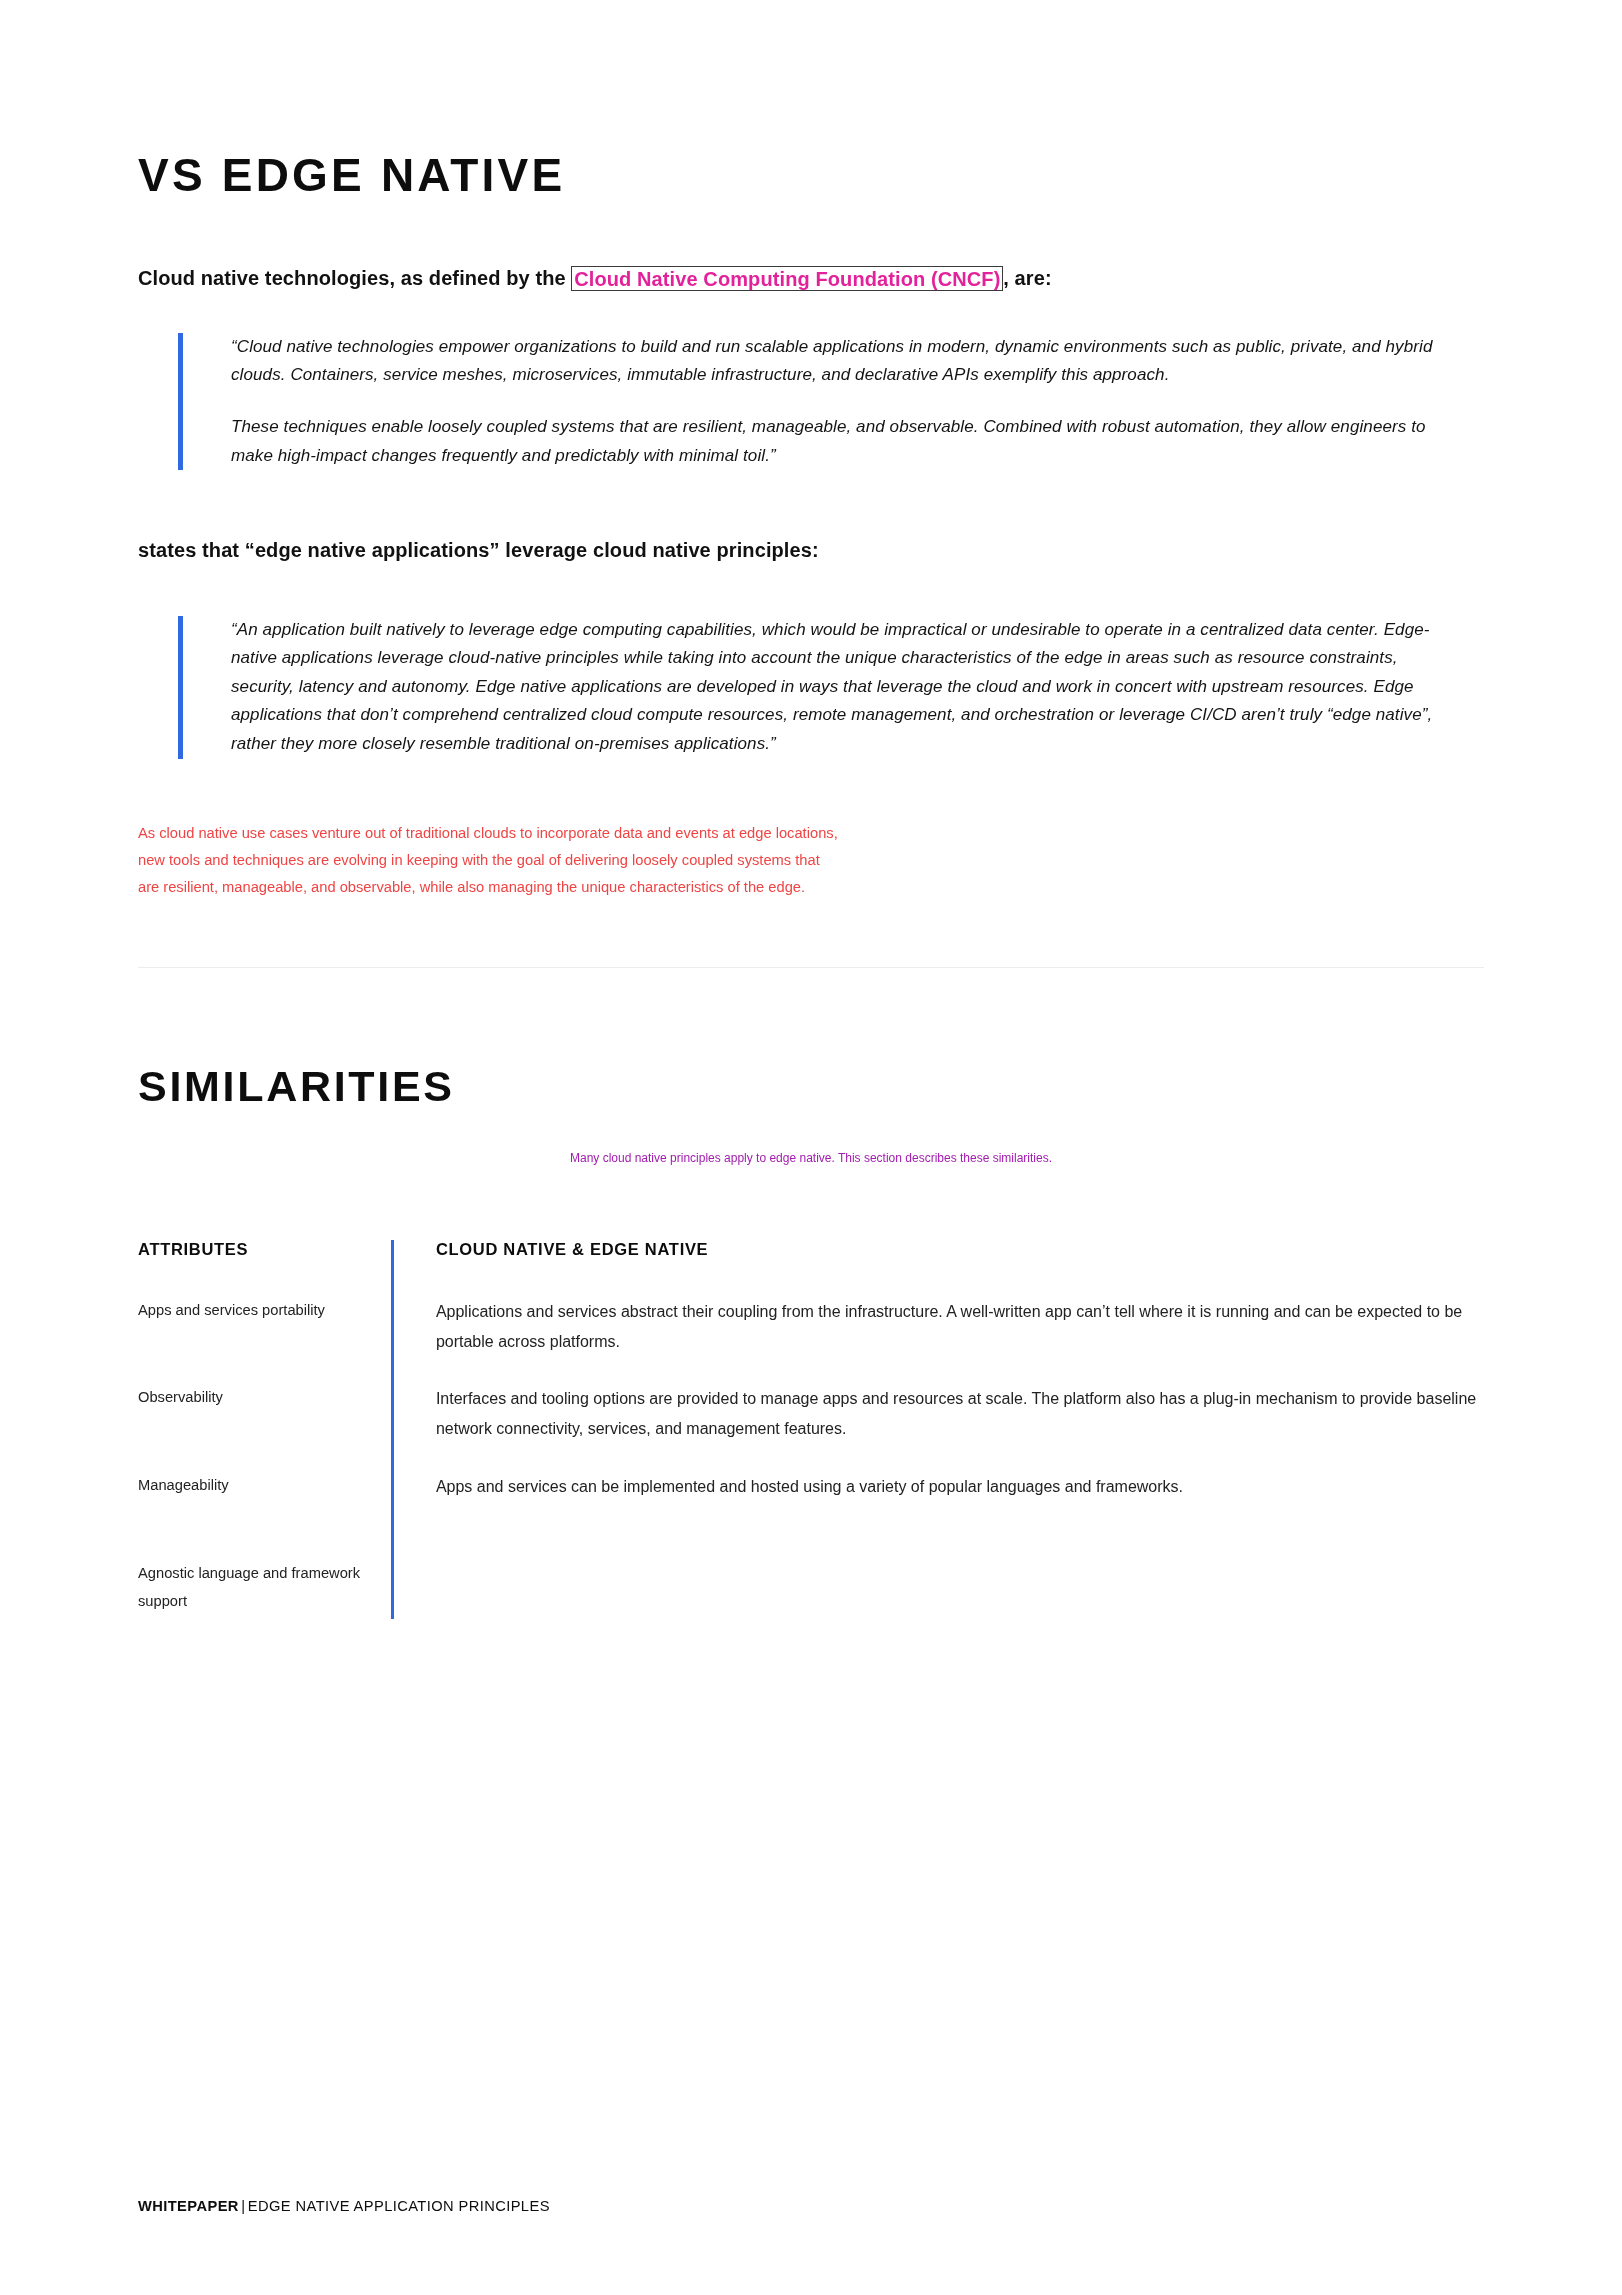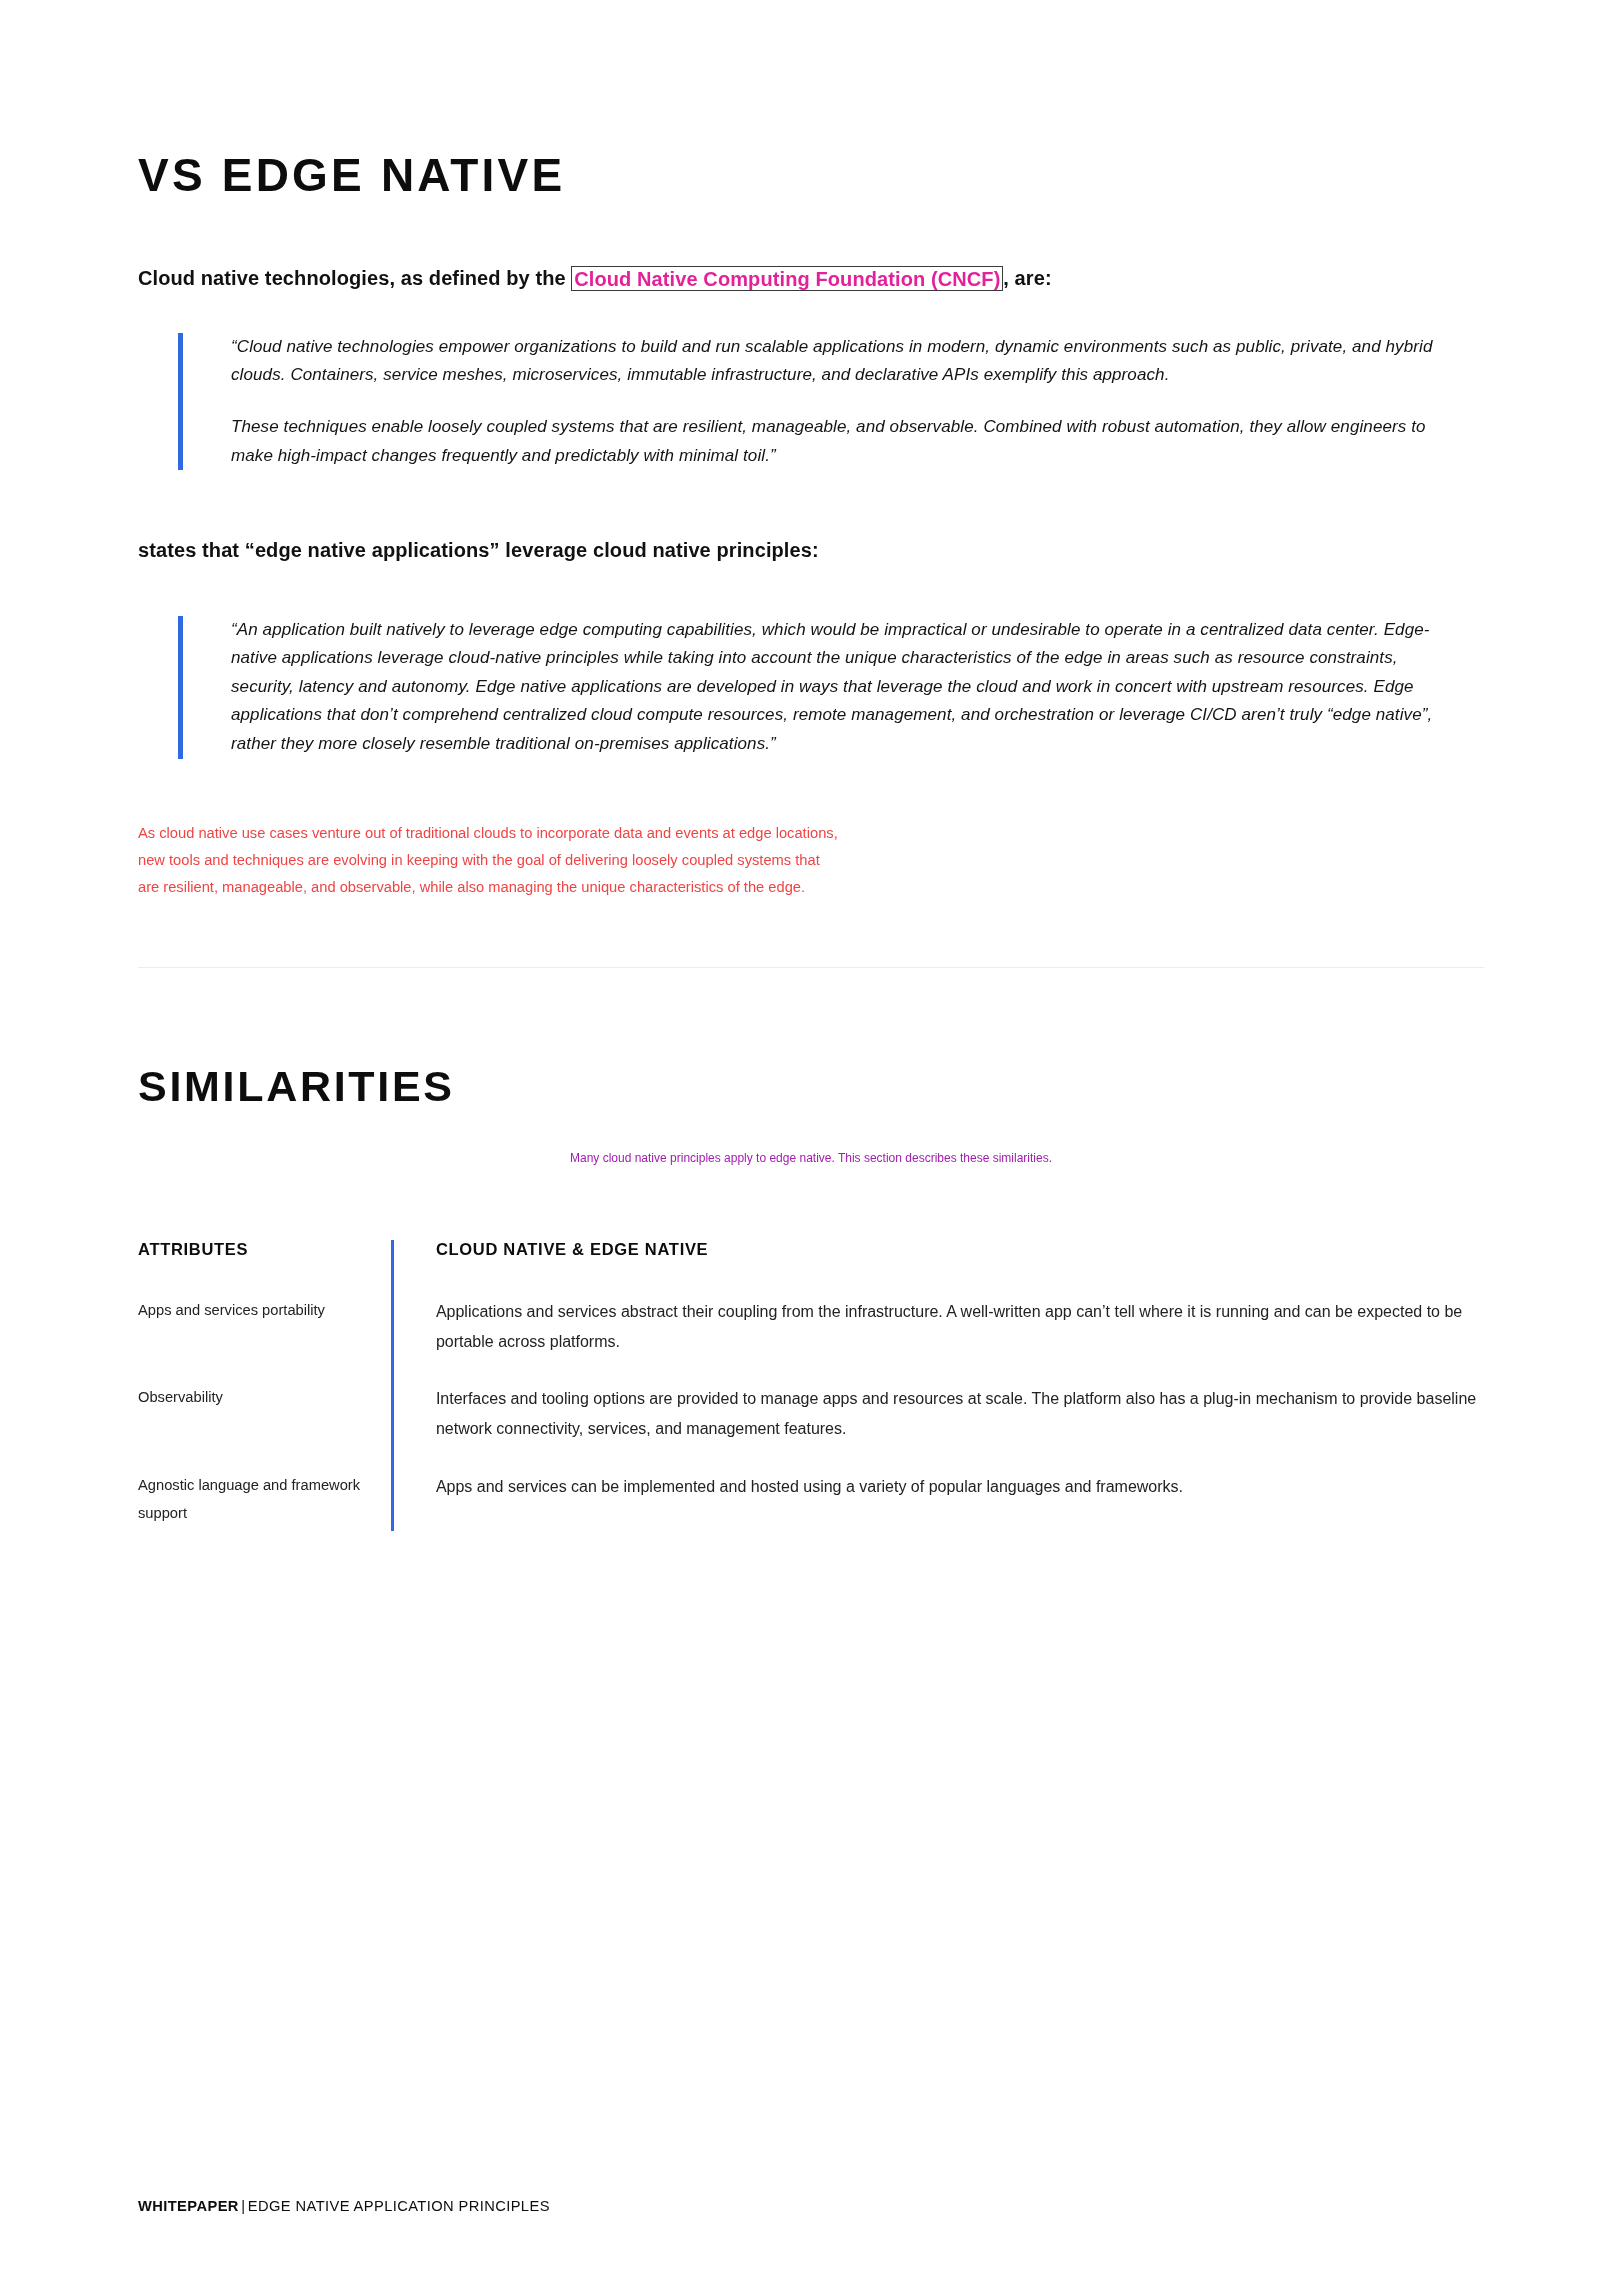--- a/index.html
+++ b/index.html
@@ -221,20 +221,21 @@
   <h2 class="section-heading">SIMILARITIES</h2>
 
   <p class="section-intro">Many cloud native principles apply to edge native. This section describes these similarities.</p>
 
   <div class="table">
 
     <div class="col-left">
       <div class="th">ATTRIBUTES</div>
       <div class="cell-attr r1">Apps and services portability</div>
       <div class="cell-attr r2">Observability</div>
+      <div class="cell-attr r3">Manageability</div>
       <div class="cell-attr r4">Agnostic language and framework support</div>
     </div>
 
     <div class="col-rule"></div>
 
     <div class="col-right">
       <div class="th">CLOUD NATIVE &amp; EDGE NATIVE</div>
       <div class="cell-desc r1">Applications and services abstract their coupling from the infrastructure. A well-written app can’t tell where it is running and can be expected to be portable across platforms.</div>
       <div class="cell-desc r3">Interfaces and tooling options are provided to manage apps and resources at scale. The platform also has a plug-in mechanism to provide baseline network connectivity, services, and management features.</div>
       <div class="cell-desc r4">Apps and services can be implemented and hosted using a variety of popular languages and frameworks.</div>

